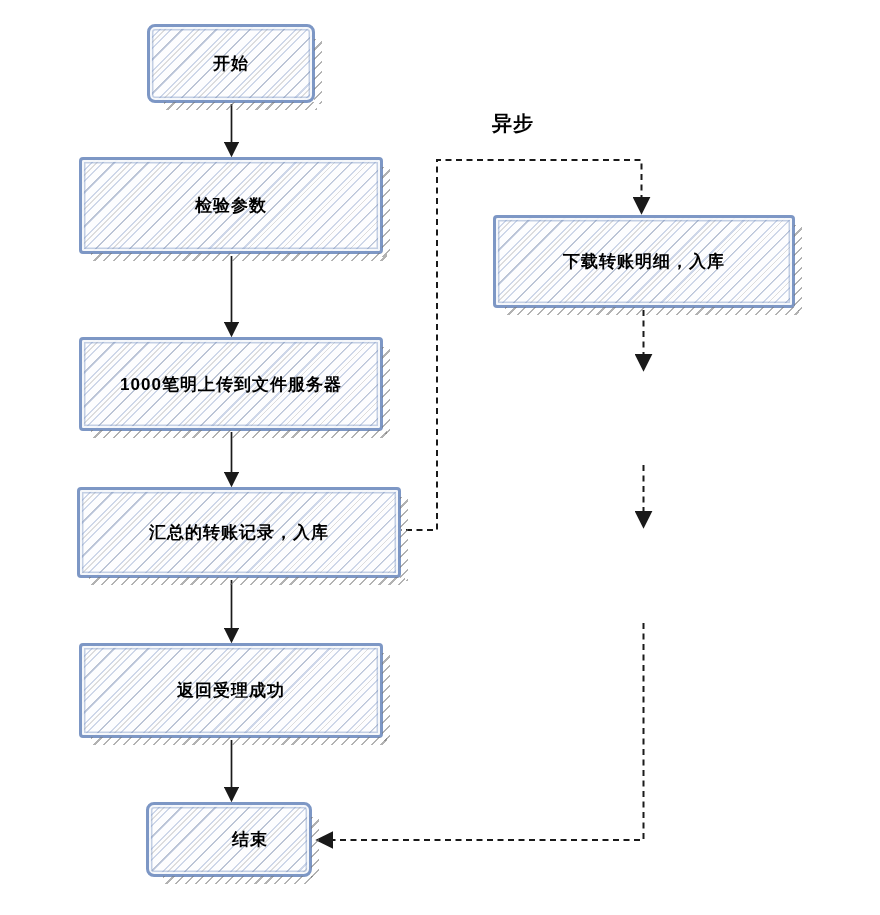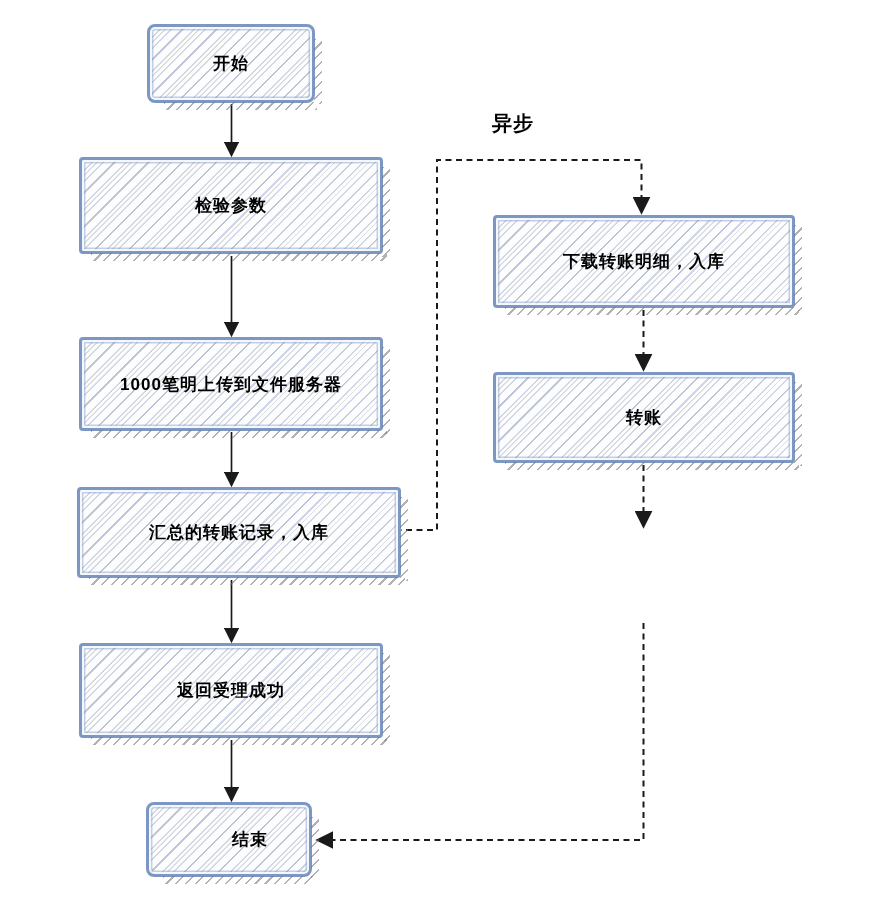--- a/index.html
+++ b/index.html
@@ -146,18 +146,15 @@
   </div>
 
   <div class="node terminator n-end">
     <span>结束</span>
   </div>
 
   <div class="node n-download">
     <span>下载转账明细，入库</span>
   </div>
 
-  <div class="node n-transfer">
-    <span>转账</span>
-  </div>
 
 
 </div>
 
 </body></html>

